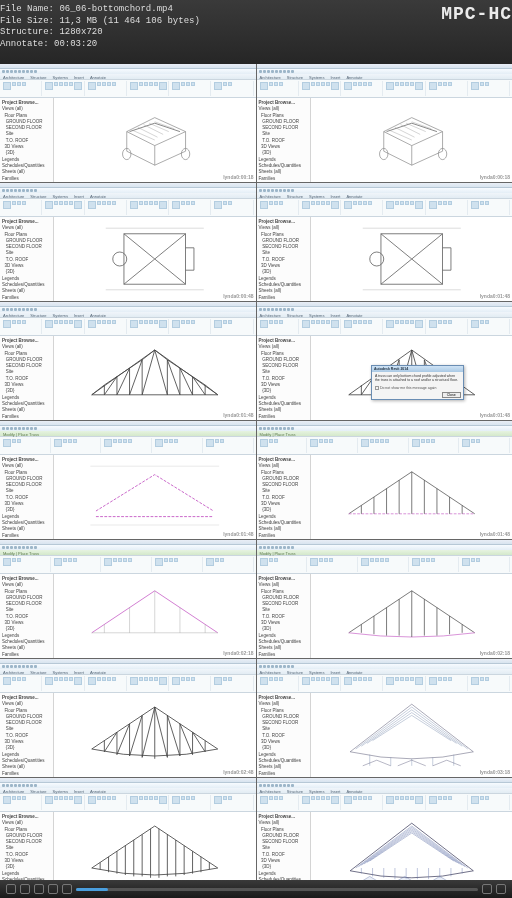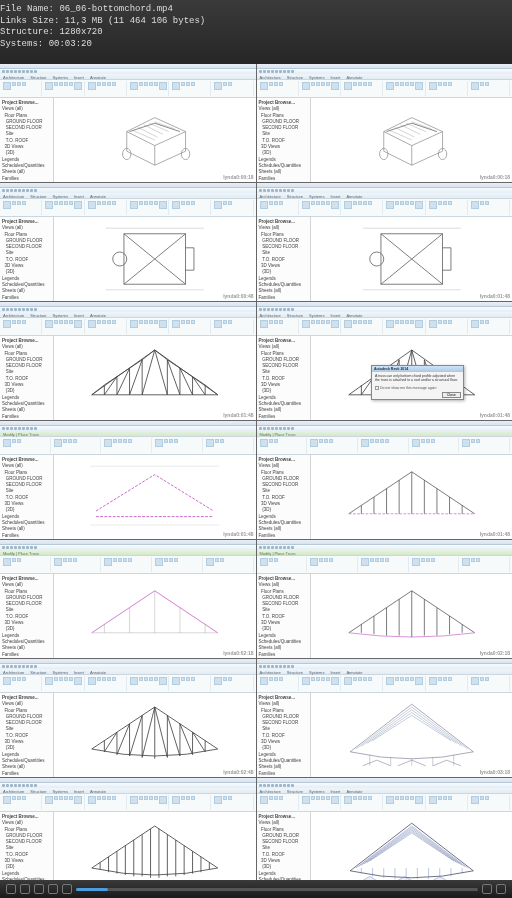--- a/index.html
+++ b/index.html
@@ -33,24 +33,25 @@
 svg { position:absolute; inset:0; width:100%; height:100%; }
 </style>
 </head>
 <body>
 
 <div class="player">
 
   <div class="top">
     <div class="left-meta">
       <div><span>File Name:</span> <span>06_06-bottomchord.mp4</span></div>
-      <div><span>Links Size:</span> <span>11,3 MB (11 464 106 bytes)</span></div>
+      <div><span>File Size:</span> <span>11,3 MB (11 464 106 bytes)</span></div>
       <div><span>Structure:</span> <span>1280x720</span></div>
-      <div><span>Systems:</span> <span>00:03:20</span></div>
-    </div>
+      <div><span>Annotate:</span> <span>00:03:20</span></div>
+    </div>
+    <div class="brand">MPC-HC</div>
   </div>
 
   <div class="grid" id="grid">
       <div class="thumb">
     <div class="titlebar"></div>
     <div class="qat">
           <i></i>
           <i></i>
           <i></i>
           <i></i>

